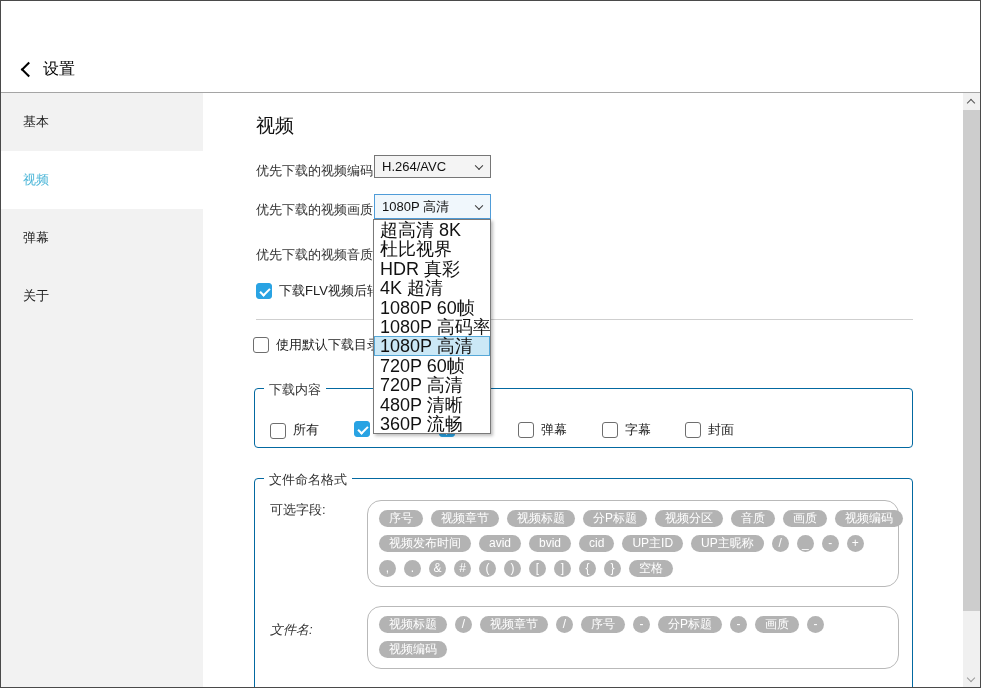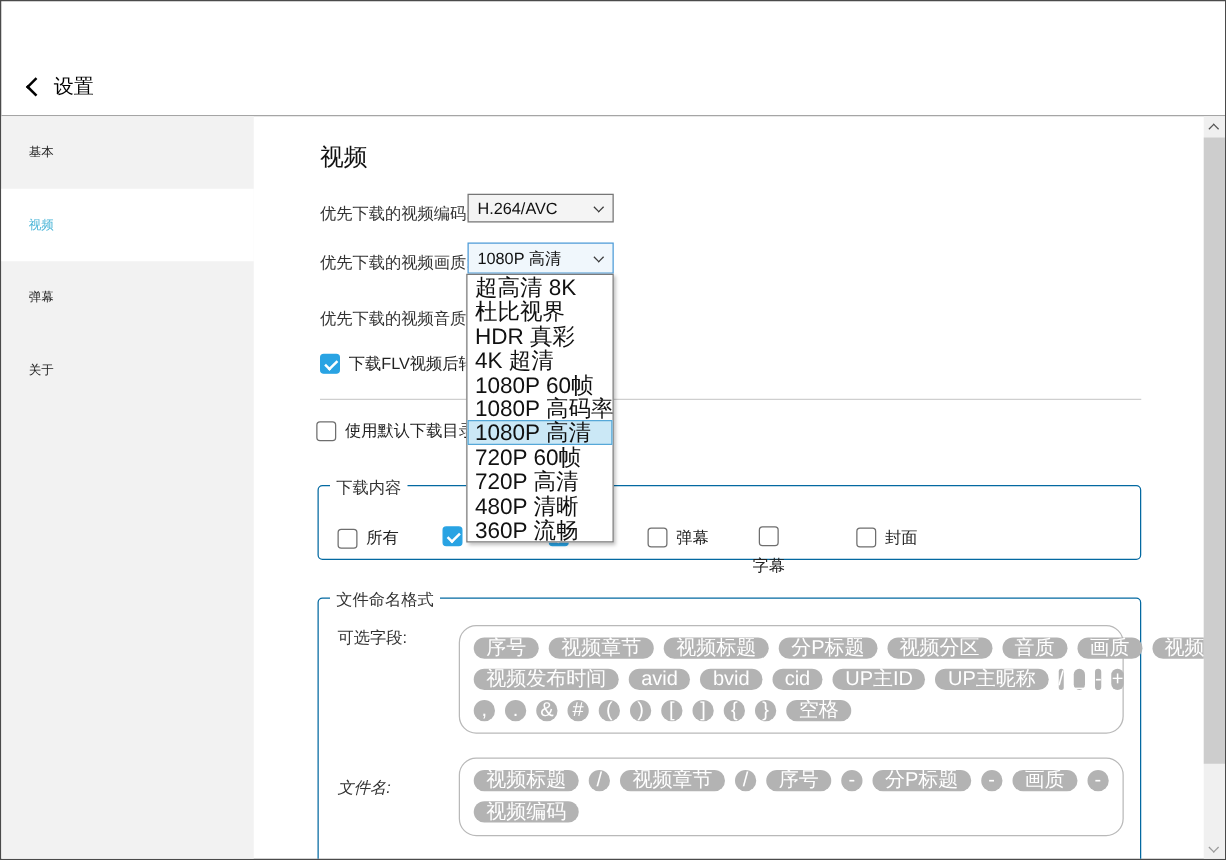--- a/index.html
+++ b/index.html
@@ -18,21 +18,21 @@
   .close-glyph { font-size:17px; color:#222; line-height:1; }
 
   
   .hdr-back { position:absolute; left:16px; top:58px; width:26px; height:26px; cursor:pointer; }
   .hdr-back i { position:absolute; left:6px; top:5px; width:11px; height:11px; border-left:2.5px solid #000; border-top:2.5px solid #000; transform:rotate(-45deg); }
   .hdr-title { position:absolute; left:42px; top:58px; font-size:16px; font-weight:500; color:#000; }
   .topline { position:absolute; left:0; top:91px; width:100%; height:0; border-top:1px solid #a5a5a5; }
 
   
   .sidebar { position:absolute; left:0; top:92px; width:202px; height:596px; background:#f2f2f2; }
-  .side-item { position:relative; height:58px; display:flex; align-items:center; padding-left:22px; font-size:10px; color:#222; cursor:pointer; }
+  .side-item { position:relative; height:58px; display:flex; align-items:center; padding-left:22px; font-size:13px; color:#222; cursor:pointer; }
   .side-item.active { background:#fff; color:#4cb6d8; }
 
   
   .main-title { position:absolute; left:255px; top:112px; font-size:19px; color:#111; }
   .flabel { position:absolute; font-size:13px; color:#333; white-space:nowrap; }
   .combo { position:absolute; width:117px; font-size:13px; color:#111; background:#f4f4f4; border:1px solid #767676; padding-left:7px; display:flex; align-items:center; cursor:pointer; }
   .combo .chev { position:absolute; right:8px; top:50%; width:6px; height:6px; border-right:1.5px solid #3a3a3a; border-bottom:1.5px solid #3a3a3a; transform:translateY(-70%) rotate(45deg); }
   .combo.focused { background:#f0f7fc; border-color:#4f9cd8; }
 
   .dropdown { position:absolute; left:372px; top:218px; width:118px; background:#fff; border:1px solid #7a7a7a; z-index:30; box-shadow:2px 2px 3px rgba(0,0,0,0.25); }
@@ -49,21 +49,21 @@
   .cblabel { font-size:13px; color:#222; white-space:nowrap; }
 
   
   .group { position:absolute; border:1px solid #0369a1; border-radius:4px; }
   .group-legend { position:absolute; top:-8px; left:9px; background:#fff; padding:0 5px; font-size:13px; color:#333; }
 
   
   .pillbox { position:absolute; border:1px solid #b9b9b9; border-radius:14px; padding:9px 11px; }
   .pillrow { display:flex; gap:8px; margin-bottom:8px; align-items:center; }
   .pillrow:last-child { margin-bottom:0; }
-  .pill { height:17px; line-height:17px; padding:0 10px; border-radius:9px; background:#b3b3b3; color:#fff; font-size:16px; white-space:nowrap; cursor:pointer; }
+  .pill { height:17px; line-height:17px; padding:0 10px; border-radius:9px; background:#b3b3b3; color:#fff; font-size:12px; white-space:nowrap; cursor:pointer; }
   .pill.round { width:17px; padding:0; text-align:center; }
 
   
   .scroll { position:absolute; left:962px; top:92px; width:17px; height:595px; background:#f0f0f0; }
   .scroll .btn { position:absolute; left:0; width:17px; height:17px; }
   .scroll .btn i { position:absolute; left:5px; width:6px; height:6px; }
   .sb-up { top:0; } .sb-up i { top:7px; border-left:1.5px solid #555; border-top:1.5px solid #555; transform:rotate(45deg); }
   .sb-down { bottom:0; } .sb-down i { top:4px; border-right:1.5px solid #9a9a9a; border-bottom:1.5px solid #9a9a9a; transform:rotate(45deg); }
   .thumb { position:absolute; left:0; top:17px; width:17px; height:501px; background:#cdcdcd; cursor:grab; }
 </style>
@@ -124,21 +124,21 @@
         <div class="cbrow" style="left: 99px; top: 32px;">
           <div class="cb on"></div>
         </div>
         <div class="cbrow" style="left: 184px; top: 32px;">
           <div class="cb on"></div>
         </div>
         <div class="cbrow" style="left: 263px; top: 32px;">
           <div class="cb"></div>
           <div class="cblabel">弹幕</div>
         </div>
-        <div class="cbrow" style="left: 347px; top: 32px; flex-direction: column;">
+        <div class="cbrow" style="left: 347px; top: 32px;">
           <div class="cb"></div>
           <div class="cblabel">字幕</div>
         </div>
         <div class="cbrow" style="left: 430px; top: 32px;">
           <div class="cb"></div>
           <div class="cblabel">封面</div>
         </div>
       </div>
   </div>
 

